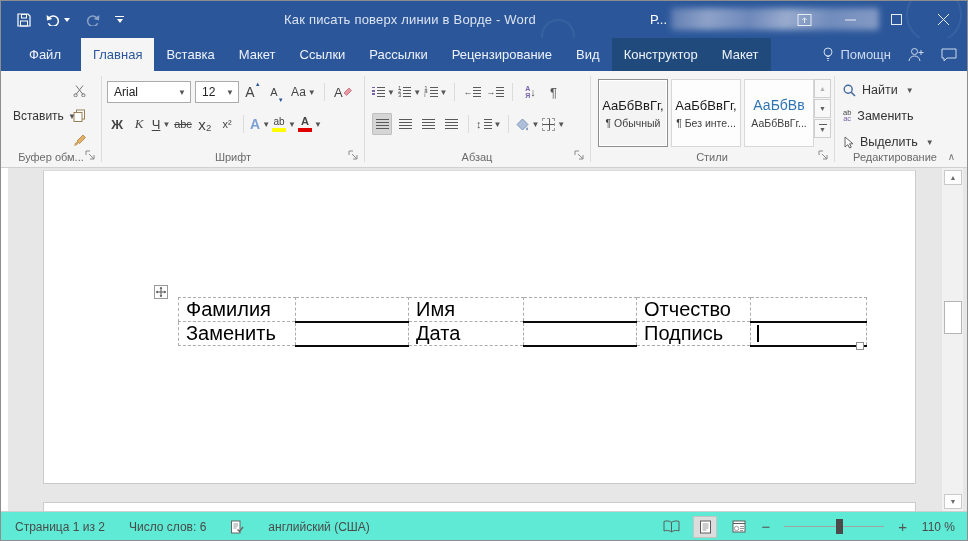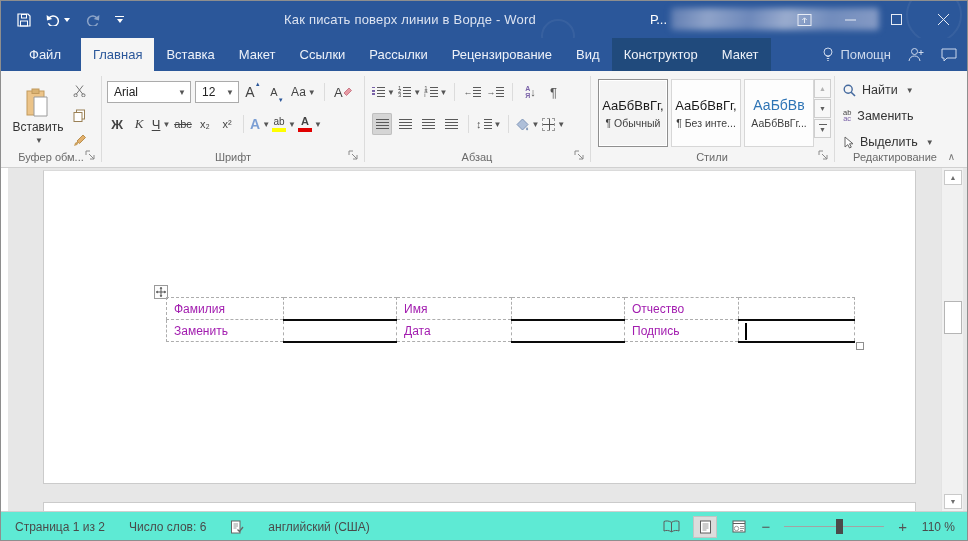--- a/index.html
+++ b/index.html
@@ -40,21 +40,21 @@
   .launcher { position:absolute; bottom:6px; width:11px; height:11px; }
   .collapse { position:absolute; right:12px; bottom:5px; font-size:10px; color:#777; }
   .rrow { position:absolute; display:flex; align-items:center; }
   .rbtn { display:flex; align-items:center; justify-content:center; min-width:20px; height:22px; border-radius:2px; color:#444; }
   .rbtn.on { background:#d5d5d5; box-shadow:inset 0 0 0 1px #bfbfbf; }
   .dd { font-size:8px; color:#555; margin-left:2px; }
   .vsep { width:1px; height:18px; background:#dcdcdc; margin:0 4px; }
   .combo { display:flex; align-items:center; height:22px; background:#fff; border:1px solid #ababab; font-size:12px; color:#222; padding:0 4px 0 6px; }
   .combo .dd { margin-left:auto; padding-left:5px; }
   
-  .paste { position:absolute; left:10px; top:8px; width:54px; height:74px; display:flex; flex-direction:column; align-items:center; justify-content:center; gap:2px; color:#333; }
+  .paste { position:absolute; left:10px; top:8px; width:54px; height:74px; display:flex; align-items:center; justify-content:space-between; gap:2px; color:#333; }
   .clipcol { position:absolute; left:68px; top:8px; display:flex; flex-direction:column; gap:3px; }
   
   .il { width:13px; height:10px; background:repeating-linear-gradient(to bottom,#5a5a5a 0 1px,transparent 1px 3px); }
   .il.s { width:8px; }
   .dotcol { width:3px; height:10px; background:repeating-linear-gradient(to bottom,#7a62a8 0 1.5px,transparent 1.5px 3.2px); }
   .numcol { display:flex; flex-direction:column; font-size:6px; line-height:3.4px; color:#555; margin-right:2px; }
   .bgrid { width:13px; height:13px; border:1px dashed #9a9a9a; position:relative; }
   .bgrid::before { content:""; position:absolute; left:50%; top:0; bottom:0; width:1px; background:#555; }
   .bgrid::after  { content:""; position:absolute; top:50%; left:0; right:0; height:1px; background:#555; }
   .colorbar { width:14px; height:4px; margin-top:1px; }
@@ -68,21 +68,21 @@
   .scard.heading .sample { color:#2e74b5; font-size:14px; }
   .sscroll { position:absolute; left:813px; top:8px; width:17px; display:flex; flex-direction:column; gap:1px; }
   .sscroll .sbtn { width:17px; height:19px; border:1px solid #cfcfcf; background:#f8f8f8; display:flex; flex-direction:column; align-items:center; justify-content:center; font-size:7px; color:#5f5f5f; }
   
   .edit-item { position:absolute; left:842px; display:flex; align-items:center; gap:6px; height:22px; font-size:12.5px; color:#333; white-space:nowrap; }
   
   .docarea { position:absolute; left:0; top:167px; right:0; height:343px; background:#e7e7e7; }
   .sliver { position:absolute; left:0; top:0; bottom:0; width:7px; background:#fff; }
   .page { position:absolute; left:42px; top:2px; width:873px; height:314px; background:#fff; border:1px solid #cbcbcb; border-top-color:#dadada; }
   .page2 { position:absolute; left:42px; top:334px; width:873px; height:9px; background:#fff; border:1px solid #cbcbcb; border-bottom:none; }
-  .wtable { position:absolute; left:122px; top:126px; width:688px; border-collapse:collapse; table-layout:fixed; font-size:12px; color:#a21caf; }
+  .wtable { position:absolute; left:134px; top:126px; width:688px; border-collapse:collapse; table-layout:fixed; font-size:20px; color:#000000; }
   .wtable td { border:1px dashed #adadad; height:22px; padding:0 0 0 7px; vertical-align:middle; overflow:hidden; white-space:nowrap; }
   .wtable td.blank { border-bottom:2px solid #0a0a0a; }
   .caret-cell { position:relative; }
   .caret { position:absolute; left:6px; top:2px; width:1.5px; height:17px; background:#000; animation:blink 1.1s steps(1) infinite; }
   @keyframes blink { 50% { opacity:0; } }
   .movehandle { position:absolute; left:110px; top:114px; width:14px; height:14px; background:#fcfcfc; border:1px solid #9a9a9a; display:flex; align-items:center; justify-content:center; color:#555; }
   .resizehandle { position:absolute; left:812px; top:171px; width:8px; height:8px; background:#fff; border:1px solid #8f8f8f; }
   
   .vscroll { position:absolute; left:940px; top:0; bottom:0; width:22px; background:#f1f1f1; border-left:1px solid #e3e3e3; }
   .vbtn { position:absolute; left:2px; width:18px; height:15px; background:#fff; border:1px solid #c9c9c9; display:flex; align-items:center; justify-content:center; font-size:7px; color:#6d6d6d; }
@@ -268,21 +268,21 @@
       </span>
     </div>
     <div class="rrow" style="left:106px; top:42px; gap:2px;">
       <span class="rbtn" style="font-weight:bold; font-size:13px">Ж</span>
       <span class="rbtn" style="font-style:italic; font-size:13px; font-family:'Liberation Serif',serif">К</span>
       <span class="rbtn">
         <span style="text-decoration:underline; font-size:13px">Ч</span>
           <span class="dd">▼</span>
       </span>
       <span class="rbtn" style="text-decoration:line-through; font-size:11px">abc</span>
-      <span class="rbtn" style="font-size:11px">х₂</span>
+      <span class="rbtn" style="font-size:15px">х₂</span>
       <span class="rbtn" style="font-size:11px">х²</span>
       <span class="vsep"></span>
       <span class="rbtn">
         <span style="font-size:14px;color:#7c9fd4;font-weight:bold">А</span>
           <span class="dd">▼</span>
       </span>
       <span class="rbtn">
         <span class="stack">
             <span style="font-size:10px">ab</span>
             <span class="colorbar" style="background:#ffff00"></span>

